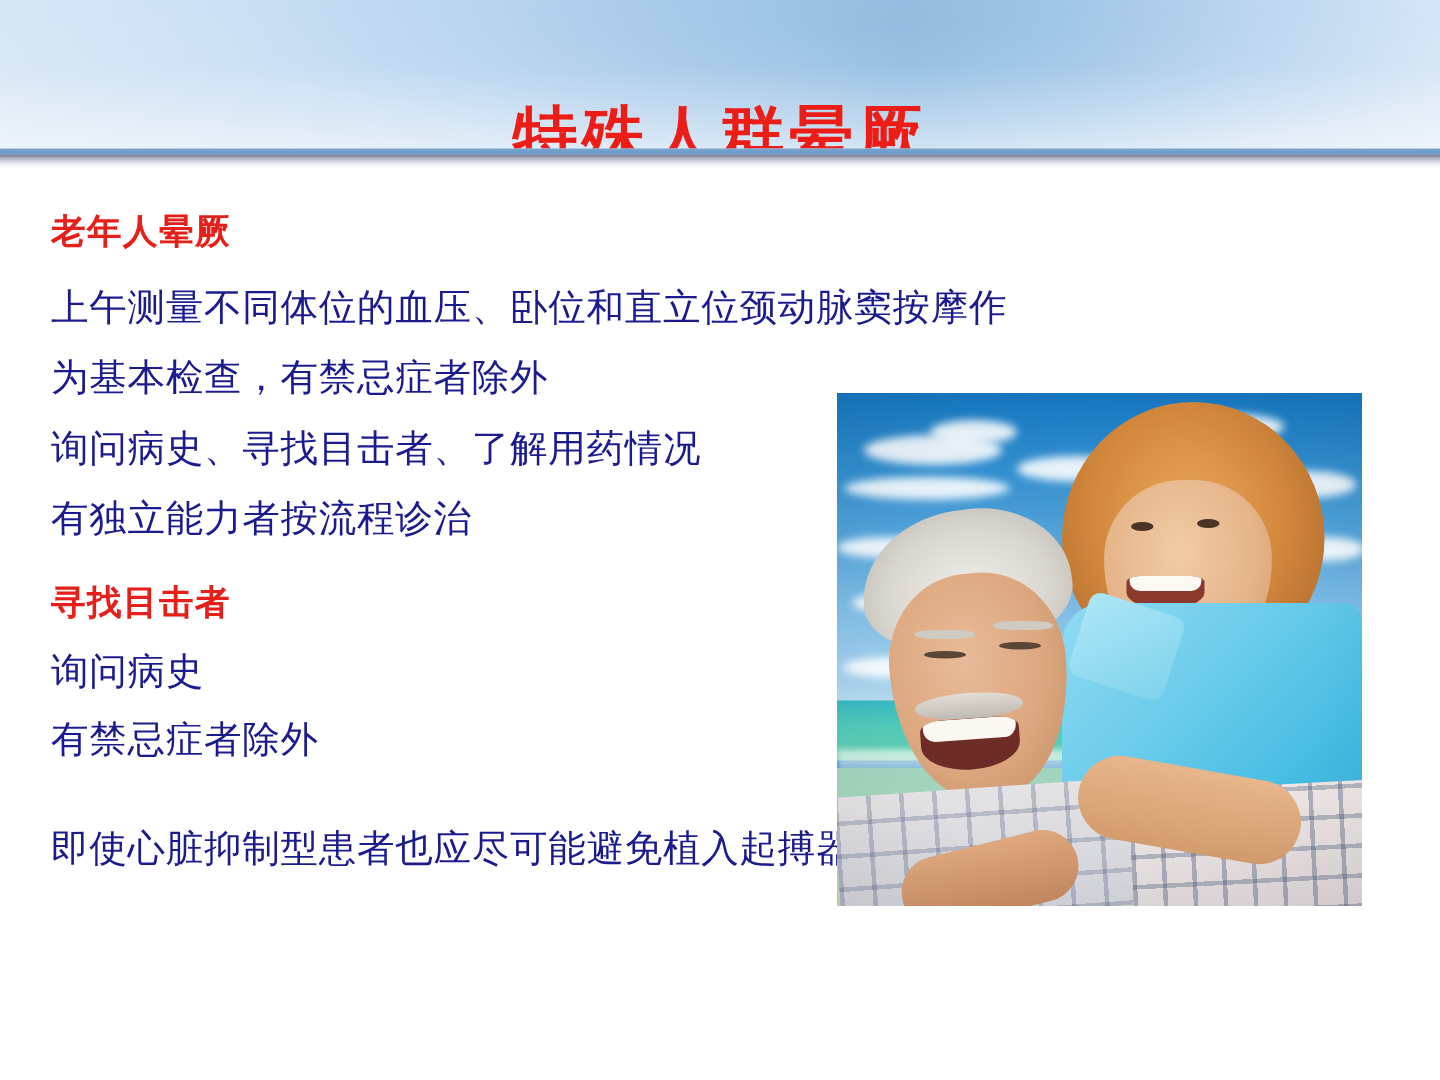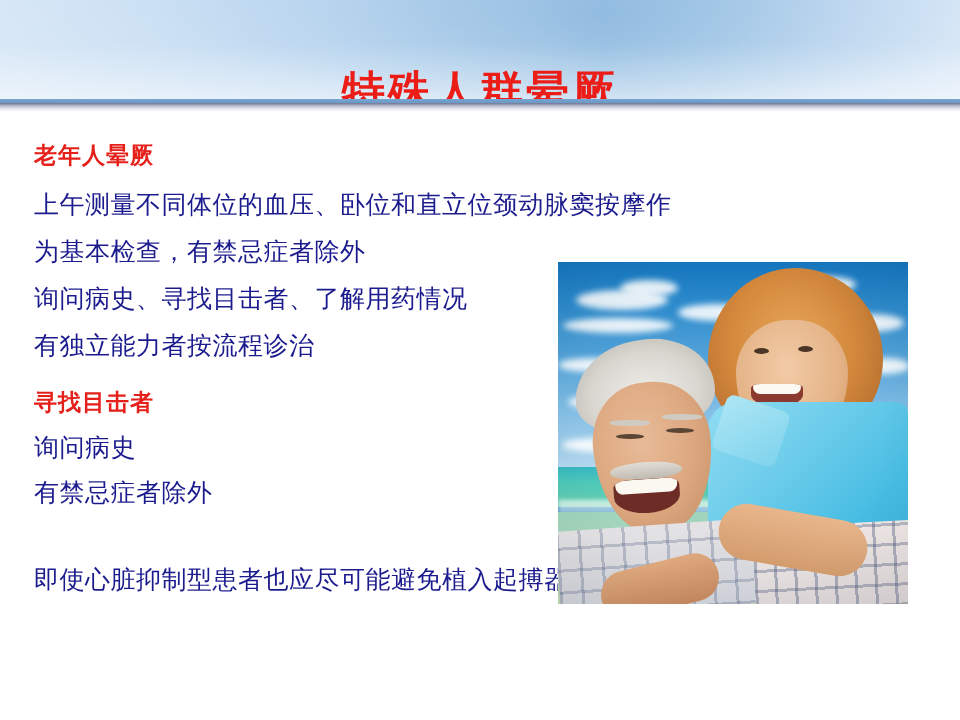--- a/index.html
+++ b/index.html
@@ -266,21 +266,21 @@
 
     <div class="txt-line bodytext" style="left:34px; top:220px;">有独立能力者按流程诊治</div>
 
     <div class="txt-line heading" style="left:34px; top:277px;">寻找目击者</div>
 
     <div class="txt-line bodytext" style="left:34px; top:322px;">询问病史</div>
 
     <div class="txt-line bodytext" style="left:34px; top:367px;">有禁忌症者除外</div>
 
 
-    <div class="txt-line bodytext" style="left:34px; top:454px;">即使心脏抑制型患者也应尽可能避免植入起搏器</div>
+    <div class="txt-line bodytext" style="left:34px; top:440px;">即使心脏抑制型患者也应尽可能避免植入起搏器</div>
 
   </div>
 
   <div class="photo">
     <div class="ph-layer ph-sky"></div>
 
     <div class="cloud" style="left:18px;  top:28px;  width:92px;  height:20px;"></div>
     <div class="cloud" style="left:62px;  top:18px;  width:58px;  height:16px;"></div>
     <div class="cloud" style="left:120px; top:42px;  width:78px;  height:17px;"></div>
     <div class="cloud" style="left:5px;   top:56px;  width:110px; height:15px;"></div>

